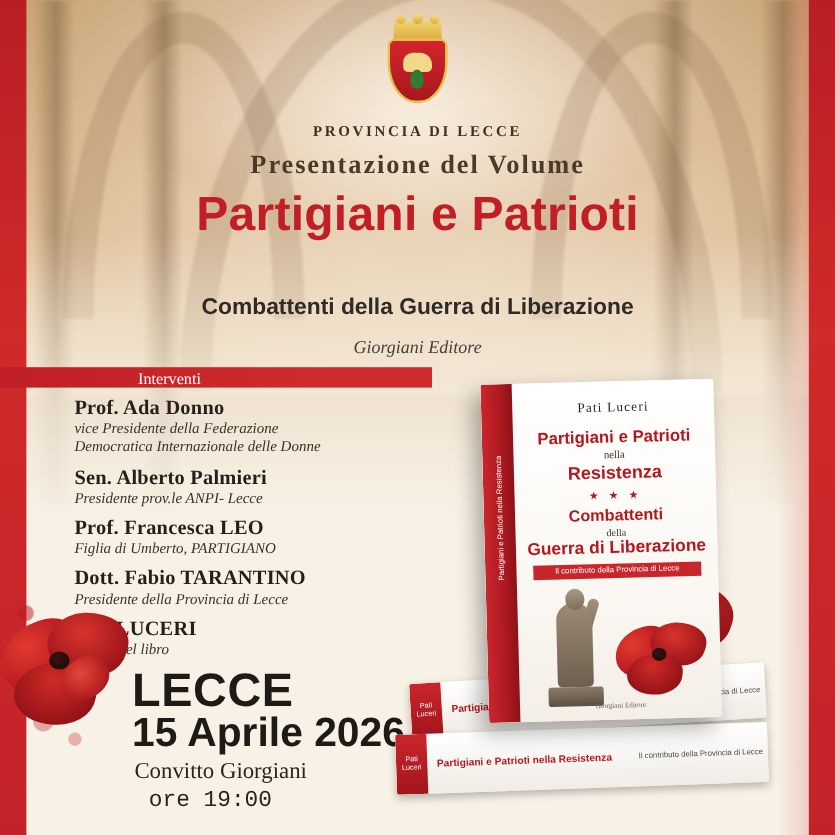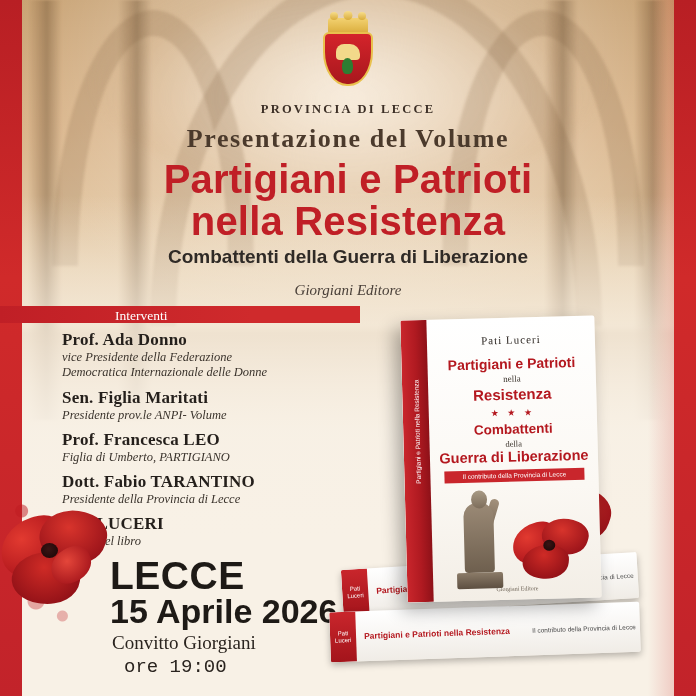--- a/index.html
+++ b/index.html
@@ -162,21 +162,21 @@
     color: #3d3027;
   }
 
   
   .kicker {
     position: absolute;
     top: 124px;
     left: 0; right: 0;
     text-align: center;
     font-family: "Liberation Serif", serif;
-    font-size: 26px;
+    font-size: 22px;
     letter-spacing: 1.6px;
     font-weight: 700;
     color: #4b3a2c;
   }
   .title {
     position: absolute;
     top: 158px;
     left: 0; right: 0;
     text-align: center;
     font-family: "Liberation Sans", sans-serif;
@@ -602,37 +602,36 @@
       <div class="crest-shield"></div>
       <div class="crest-wolf"></div>
       <div class="crest-tree"></div>
     </div>
     <div class="crest-label">PROVINCIA DI LECCE</div>
   </div>
 
   <div class="kicker">Presentazione del Volume</div>
   <div class="title">
     <span class="line1">Partigiani e Patrioti</span>
-    <span class="line2">nella Resistenza</span>
   </div>
   <div class="subtitle">Combattenti della Guerra di Liberazione</div>
   <div class="publisher">Giorgiani Editore</div>
 
   <div class="bar"></div>
   <div class="bar-label">Interventi</div>
 
   <div class="speakers">
     <div class="speaker">
       <div class="speaker-name">Prof. Ada Donno</div>
       <div class="speaker-role" style="white-space:pre-line;">vice Presidente della Federazione
 Democratica Internazionale delle Donne</div>
     </div>
     <div class="speaker">
-      <div class="speaker-name">Sen. Figlia Maritati</div>
-      <div class="speaker-role" style="white-space:pre-line;">Presidente prov.le ANPI- Volume</div>
+      <div class="speaker-name">Sen. Alberto Palmieri</div>
+      <div class="speaker-role" style="white-space:pre-line;">Presidente prov.le ANPI- Lecce</div>
     </div>
     <div class="speaker">
       <div class="speaker-name">Prof. Francesca LEO</div>
       <div class="speaker-role" style="white-space:pre-line;">Figlia di Umberto, PARTIGIANO</div>
     </div>
     <div class="speaker">
       <div class="speaker-name">Dott. Fabio TARANTINO</div>
       <div class="speaker-role" style="white-space:pre-line;">Presidente della Provincia di Lecce</div>
     </div>
     <div class="speaker">

